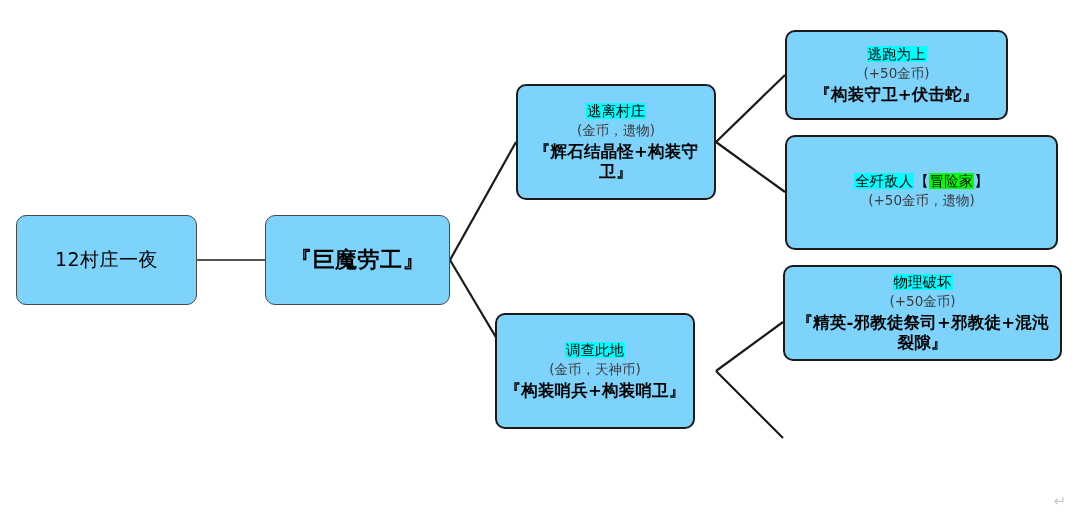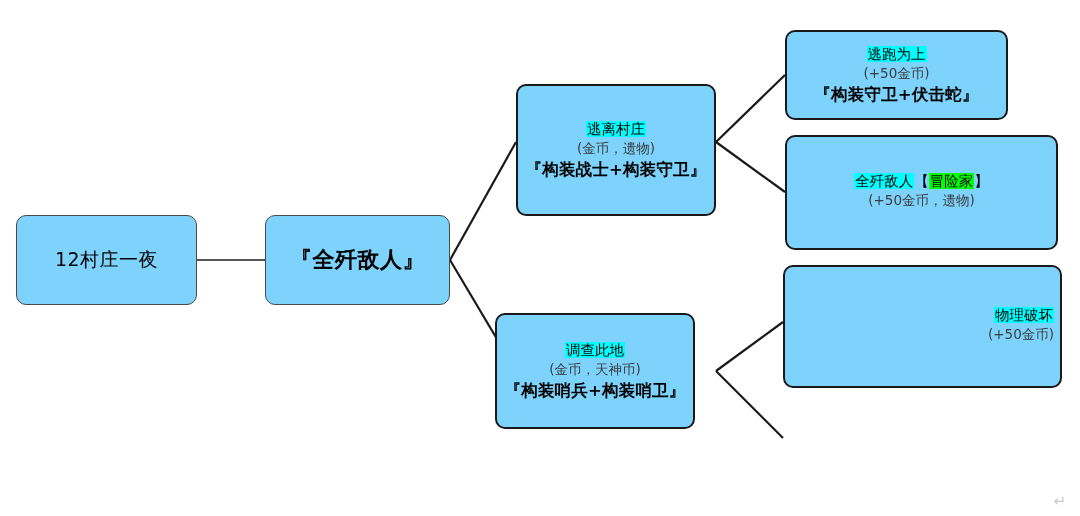--- a/index.html
+++ b/index.html
@@ -125,29 +125,29 @@
     <line x1="716" y1="371" x2="783" y2="322" stroke="#1a1a1a" stroke-width="2.2"></line>
 
     <line x1="716" y1="371" x2="783" y2="438" stroke="#1a1a1a" stroke-width="2.2"></line>
   </svg>
 
   <div class="node node-plain" style="left:16px; top:215px; width:181px; height:90px;">
     <div class="plain-label">12村庄一夜</div>
   </div>
 
   <div class="node node-plain" style="left:265px; top:215px; width:185px; height:90px;">
-    <div class="plain-label bookmark">『全歼敌人』</div>
+    <div class="plain-label bookmark">『巨魔劳工』</div>
   </div>
 
-  <div class="node" style="left:516px; top:84px; width:200px; height:132px;">
+  <div class="node" style="left:516px; top:84px; width:200px; height:116px;">
     <div class="title-line">
       <span class="hl-cyan">逃离村庄</span>
     </div>
     <div class="reward-line">(金币，遗物)</div>
-    <div class="enemy-line">『构装战士+构装守卫』</div>
+    <div class="enemy-line">『辉石结晶怪+构装守卫』</div>
   </div>
 
   <div class="node" style="left:495px; top:313px; width:200px; height:116px;">
     <div class="title-line">
       <span class="hl-cyan">调查此地</span>
     </div>
     <div class="reward-line">(金币，天神币)</div>
     <div class="enemy-line">『构装哨兵+构装哨卫』</div>
   </div>
 
@@ -159,23 +159,24 @@
     <div class="enemy-line">『构装守卫+伏击蛇』</div>
   </div>
 
   <div class="node" style="left:785px; top:135px; width:273px; height:115px;">
     <div class="title-line">
       <span class="hl-cyan">全歼敌人</span><span class="bracket">【</span><span class="hl-green">冒险家</span><span class="bracket">】</span>
     </div>
     <div class="reward-line">(+50金币，遗物)</div>
   </div>
 
-  <div class="node" style="left:783px; top:265px; width:279px; height:123px;align-items:flex-end;">
+  <div class="node" style="left:783px; top:265px; width:279px; height:96px;">
     <div class="title-line">
       <span class="hl-cyan">物理破坏</span>
     </div>
     <div class="reward-line">(+50金币)</div>
+    <div class="enemy-line">『精英-邪教徒祭司+邪教徒+混沌裂隙』</div>
   </div>
 
 
   <div class="para-mark">↵</div>
 
 </div>
 
 </body></html>

